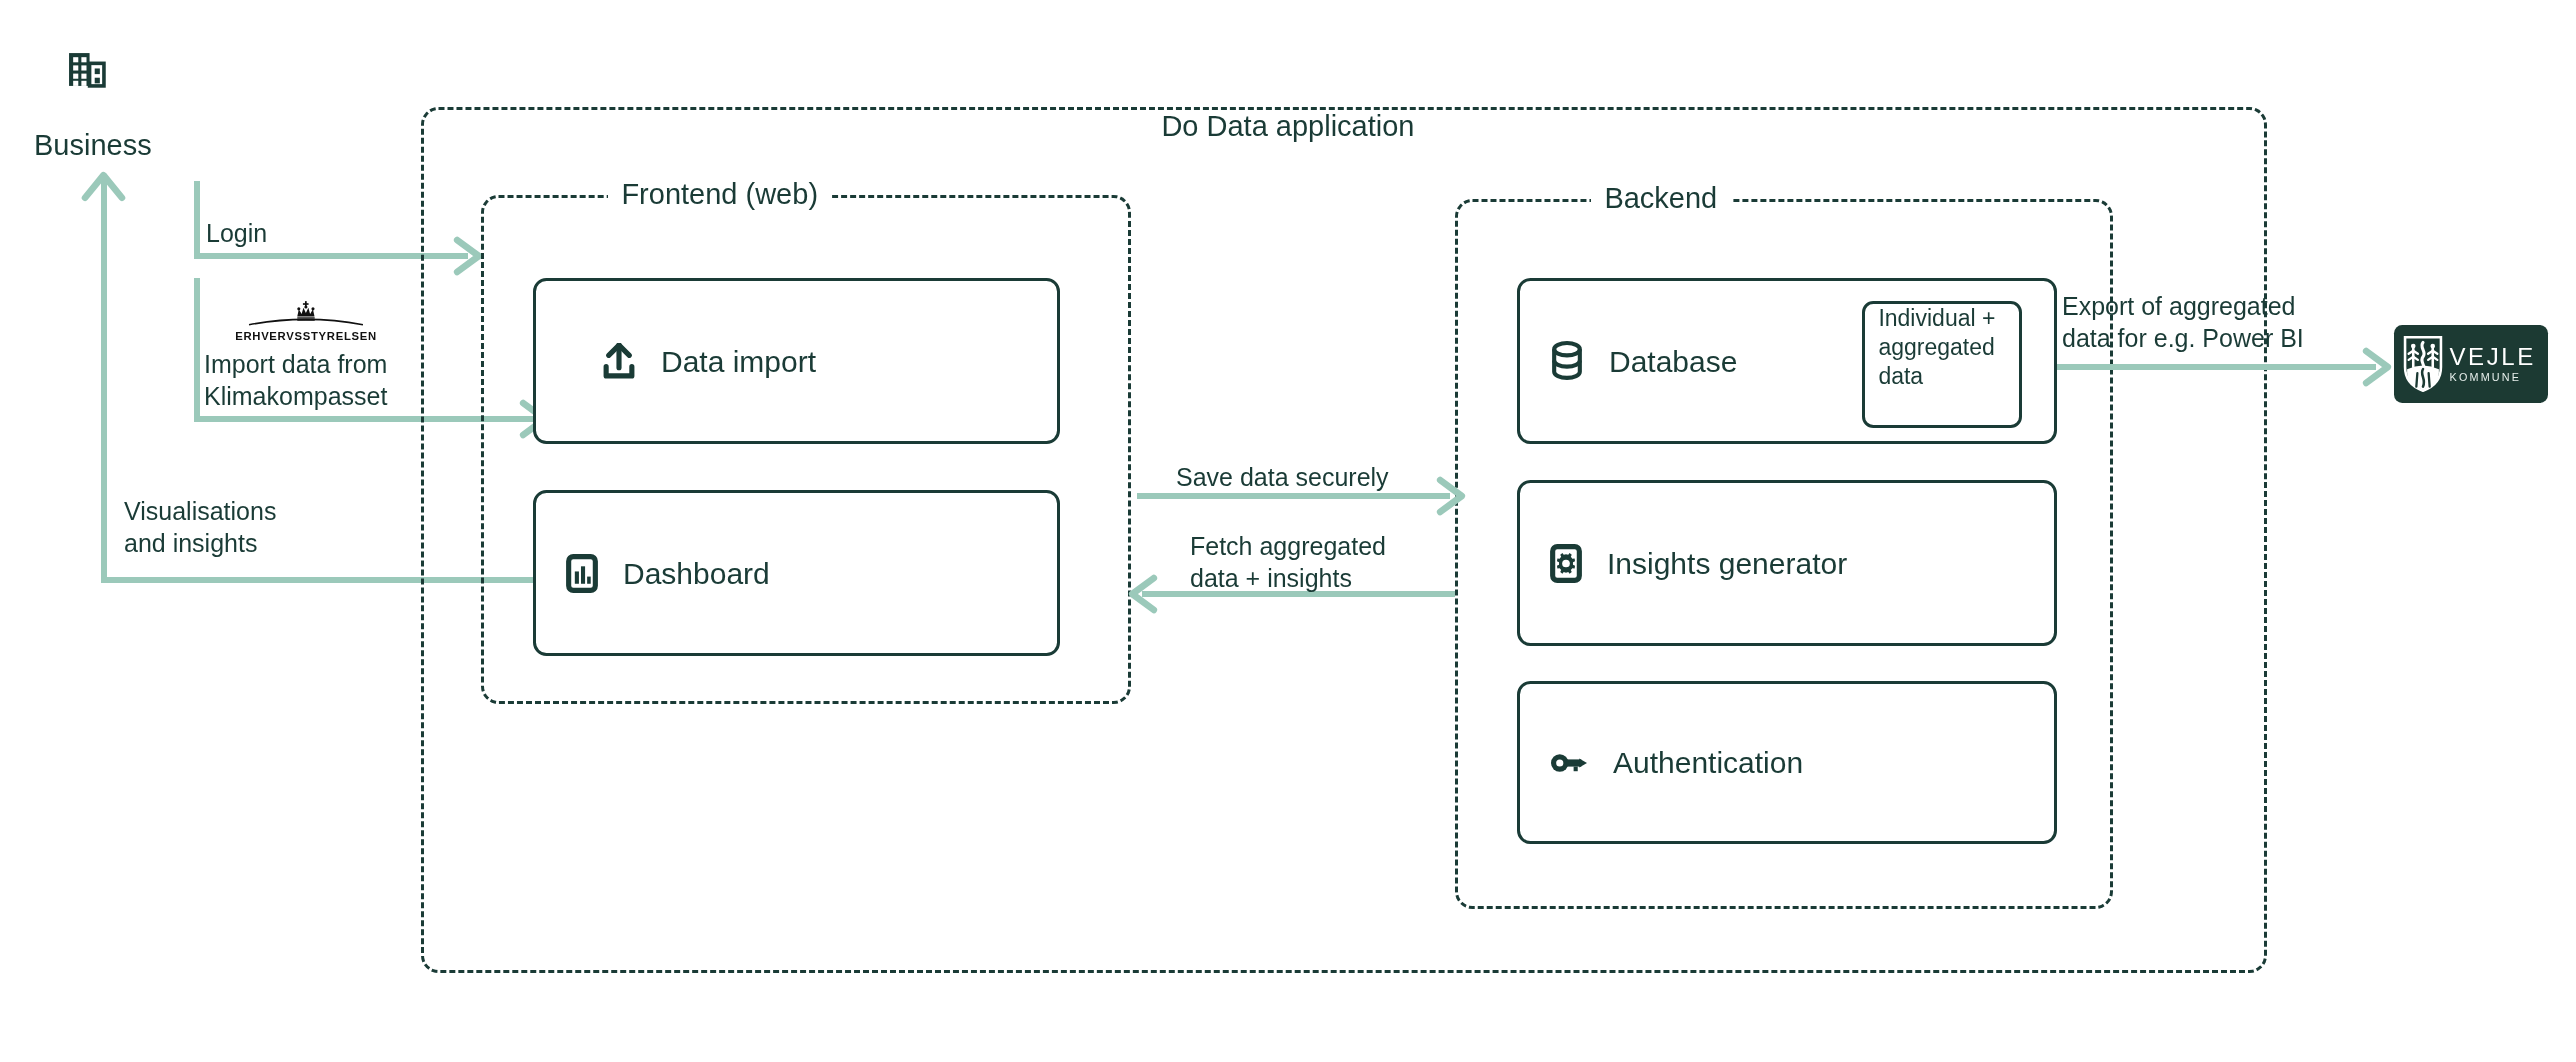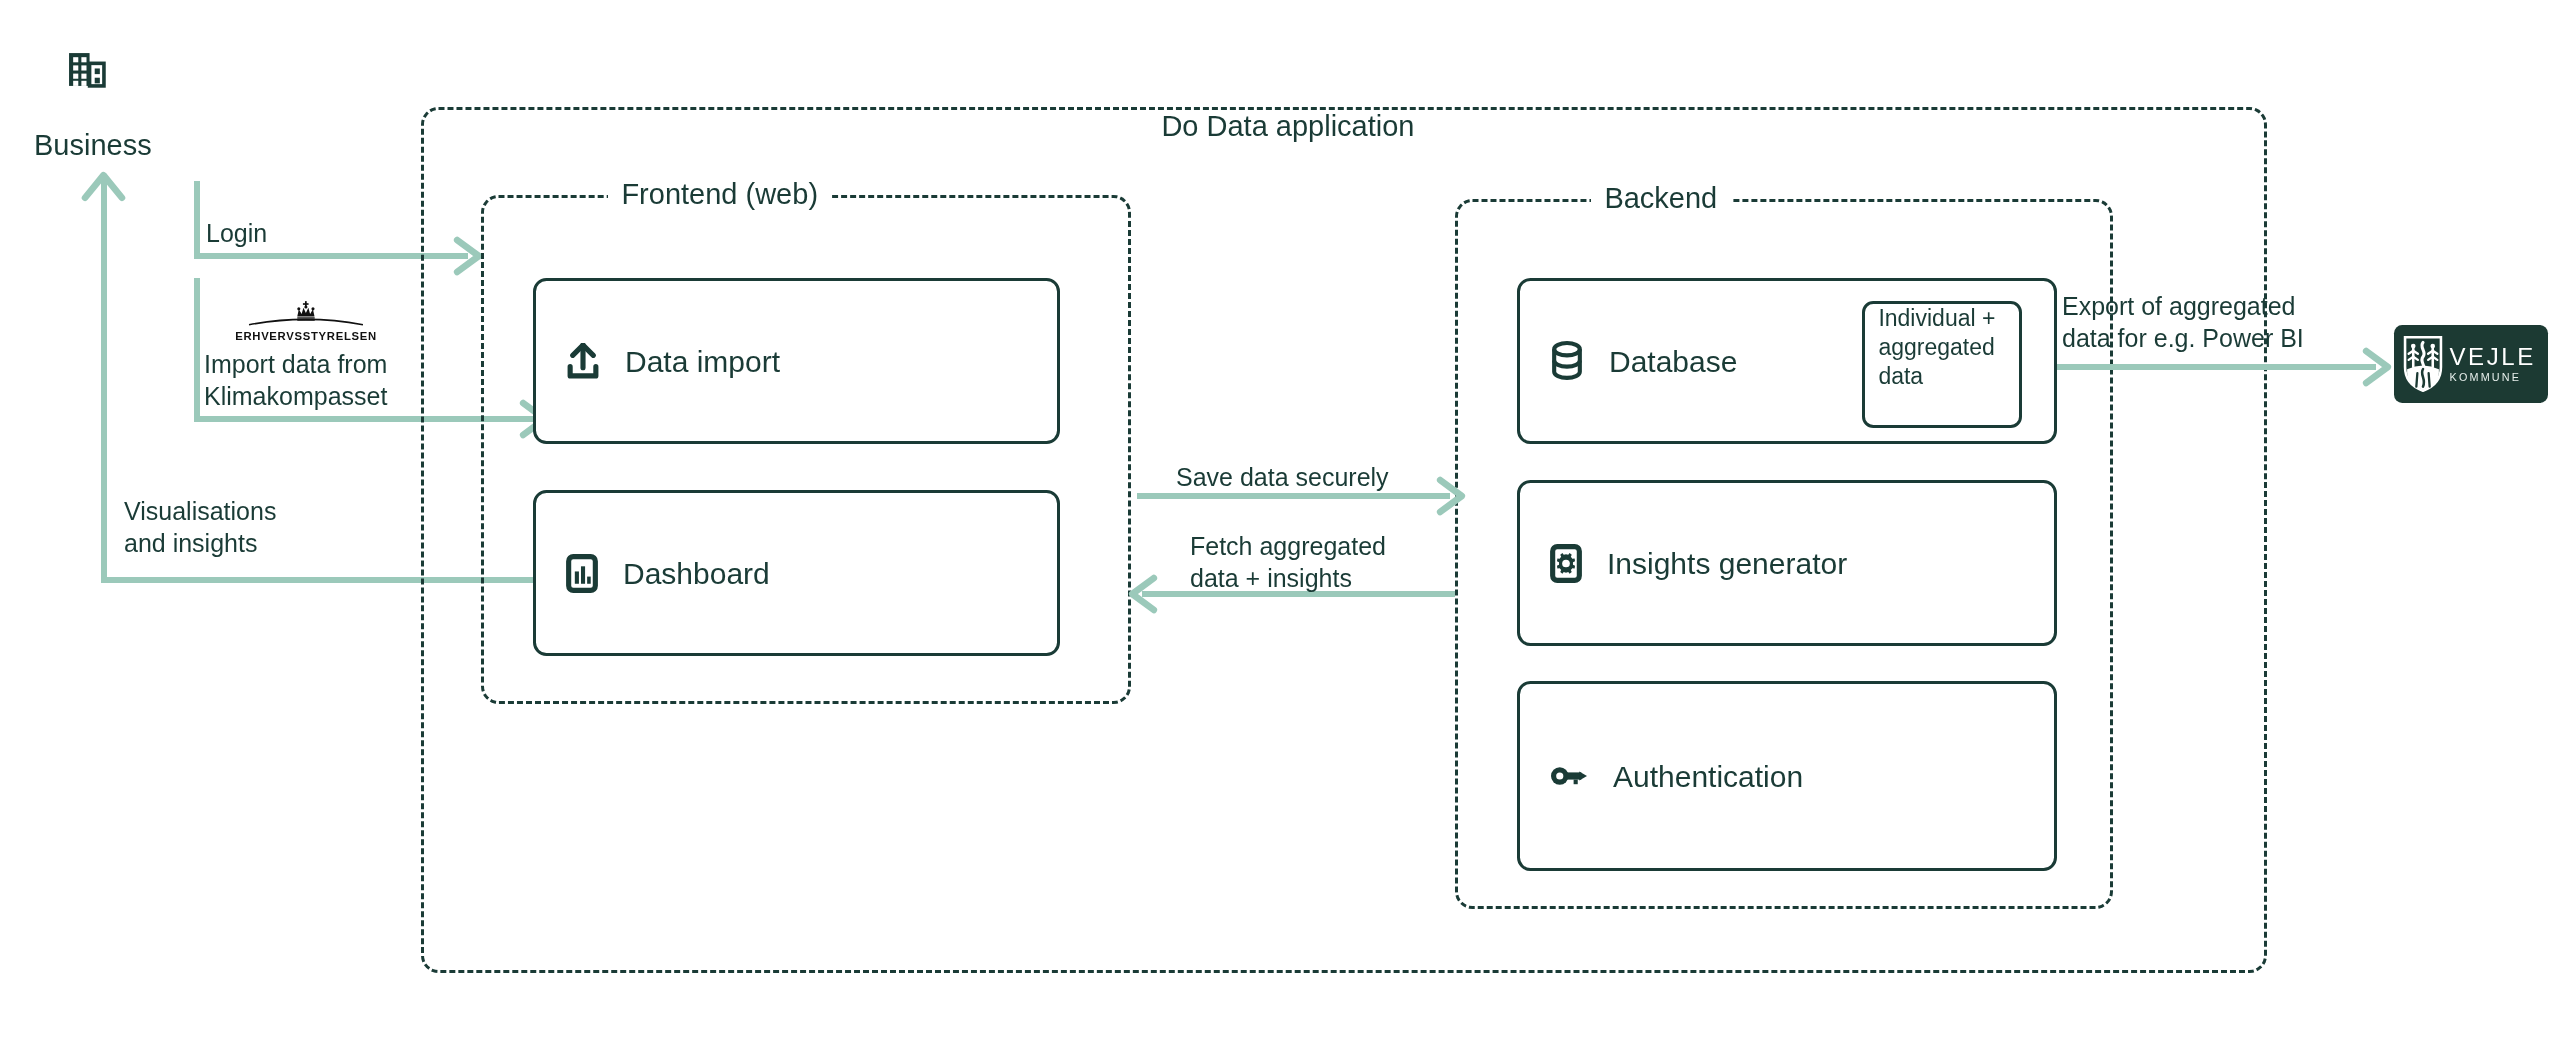--- a/index.html
+++ b/index.html
@@ -226,21 +226,21 @@
   </div>
   <div class="edge-label" style="left:204px;top:349px;">Import data from
 Klimakompasset</div>
 
   <div class="dash-frame" style="left:421px;top:107px;width:1846px;height:866px;"></div>
   <div class="dash-title" style="left:1148px;top:112px;">Do Data application</div>
 
   <div class="dash-frame" style="left:481px;top:195px;width:650px;height:509px;"></div>
   <div class="dash-title" style="left:608px;top:180px;">Frontend (web)</div>
 
-  <div class="card" style="left:533px;top:278px;width:527px;height:166px;">
+  <div class="card" style="left:533px;top:278px;width:527px;height:166px;padding-left:36px;">
     <span class="card-icon">
       <svg width="34" height="36" viewBox="0 0 66 70">
         <path d="M33 4 L33 48" stroke="#1A3B36" stroke-width="10" stroke-linecap="round"></path>
         <path d="M13 24 L33 4 L53 24" fill="none" stroke="#1A3B36" stroke-width="10" stroke-linecap="round" stroke-linejoin="round"></path>
         <path d="M8 46 L8 64 L58 64 L58 46" fill="none" stroke="#1A3B36" stroke-width="10" stroke-linecap="round" stroke-linejoin="round"></path>
       </svg>
     </span>
     <span class="card-label">Data import</span>
   </div>
 
@@ -281,21 +281,21 @@
                  L44.6 35.6 L44.6 40.2 L48.6 42.2 L47.8 47.6 L43.4 47.2 L40.4 50.8 L42.2 54.8
                  L38 58.2 L35.4 54.8 L31 55.8 L26.6 54.8 L24 58.2 L19.8 54.8 L21.6 50.8
                  L18.6 47.2 L14.2 47.6 L13.4 42.2 L17.4 40.2 L17.4 35.6 L13.4 33.6 L14.2 28.2
                  L18.6 28.6 L21.6 25 L19.8 21 L24 17.6 L26.6 21 Z" fill="#1A3B36"></path>
         <circle cx="31" cy="38" r="7.5" fill="#ffffff"></circle>
       </svg>
     </span>
     <span class="card-label">Insights generator</span>
   </div>
 
-  <div class="card" style="left:1517px;top:681px;width:540px;height:190px;">
+  <div class="card" style="left:1517px;top:681px;width:540px;height:163px;">
     <span class="card-icon">
       <svg width="38" height="24" viewBox="0 0 74 46">
         <circle cx="19" cy="23" r="17" fill="#1A3B36"></circle>
         <circle cx="19" cy="23" r="7" fill="#ffffff"></circle>
         <rect x="33" y="16" width="28" height="14" fill="#1A3B36"></rect>
         <path d="M57 14 L72 23 L57 32 Z" fill="#1A3B36"></path>
         <rect x="46" y="30" width="8" height="9" fill="#1A3B36"></rect>
       </svg>
     </span>
     <span class="card-label">Authentication</span>

